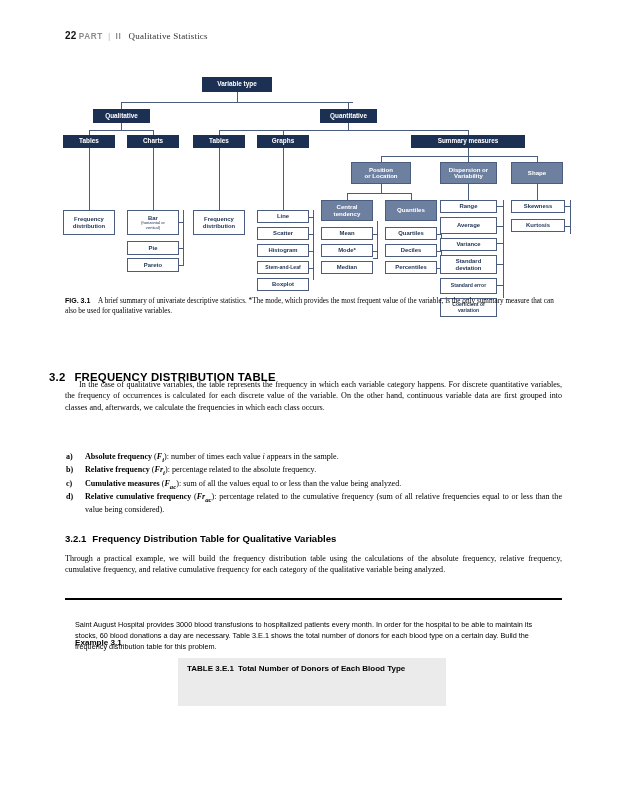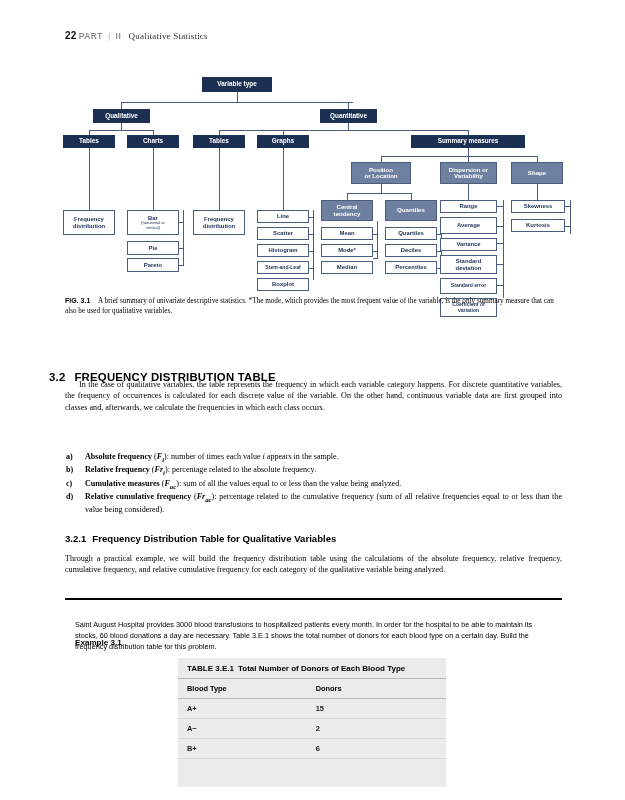--- a/index.html
+++ b/index.html
@@ -260,38 +260,16 @@
   <div class="p" style="top:553px;">Through a practical example, we will build the frequency distribution table using the calculations of the absolute frequency, relative frequency, cumulative frequency, and relative cumulative frequency for each category of the qualitative variable being analyzed.</div>
 
   <div class="ex-rule" style="top:598px;"></div>
   <div class="ex-ttl" style="top:638px;">Example 3.1</div>
   <div class="ex-body" style="top:619px;">Saint August Hospital provides 3000 blood transfusions to hospitalized patients every month. In order for the hospital to be able to maintain its stocks, 60 blood donations a day are necessary. Table 3.E.1 shows the total number of donors for each blood type on a certain day. Build the frequency distribution table for this problem.</div>
 
   <div class="tbl">
     <div class="tbl-cap">
       <span class="lbl">TABLE 3.E.1</span><span>Total Number of Donors of Each Blood Type</span>
     </div>
-    <table>
-      <thead>
-        <tr>
-          <th>Blood Type</th>
-          <th>Donors</th>
-        </tr>
-      </thead>
-      <tbody>
-        <tr>
-          <td>A+</td>
-          <td>15</td>
-        </tr>
-        <tr>
-          <td>A−</td>
-          <td>2</td>
-        </tr>
-        <tr>
-          <td>B+</td>
-          <td>6</td>
-        </tr>
-      </tbody>
-    </table>
     <div class="tbl-foot"></div>
   </div>
 
 </div>
 
 </body></html>

